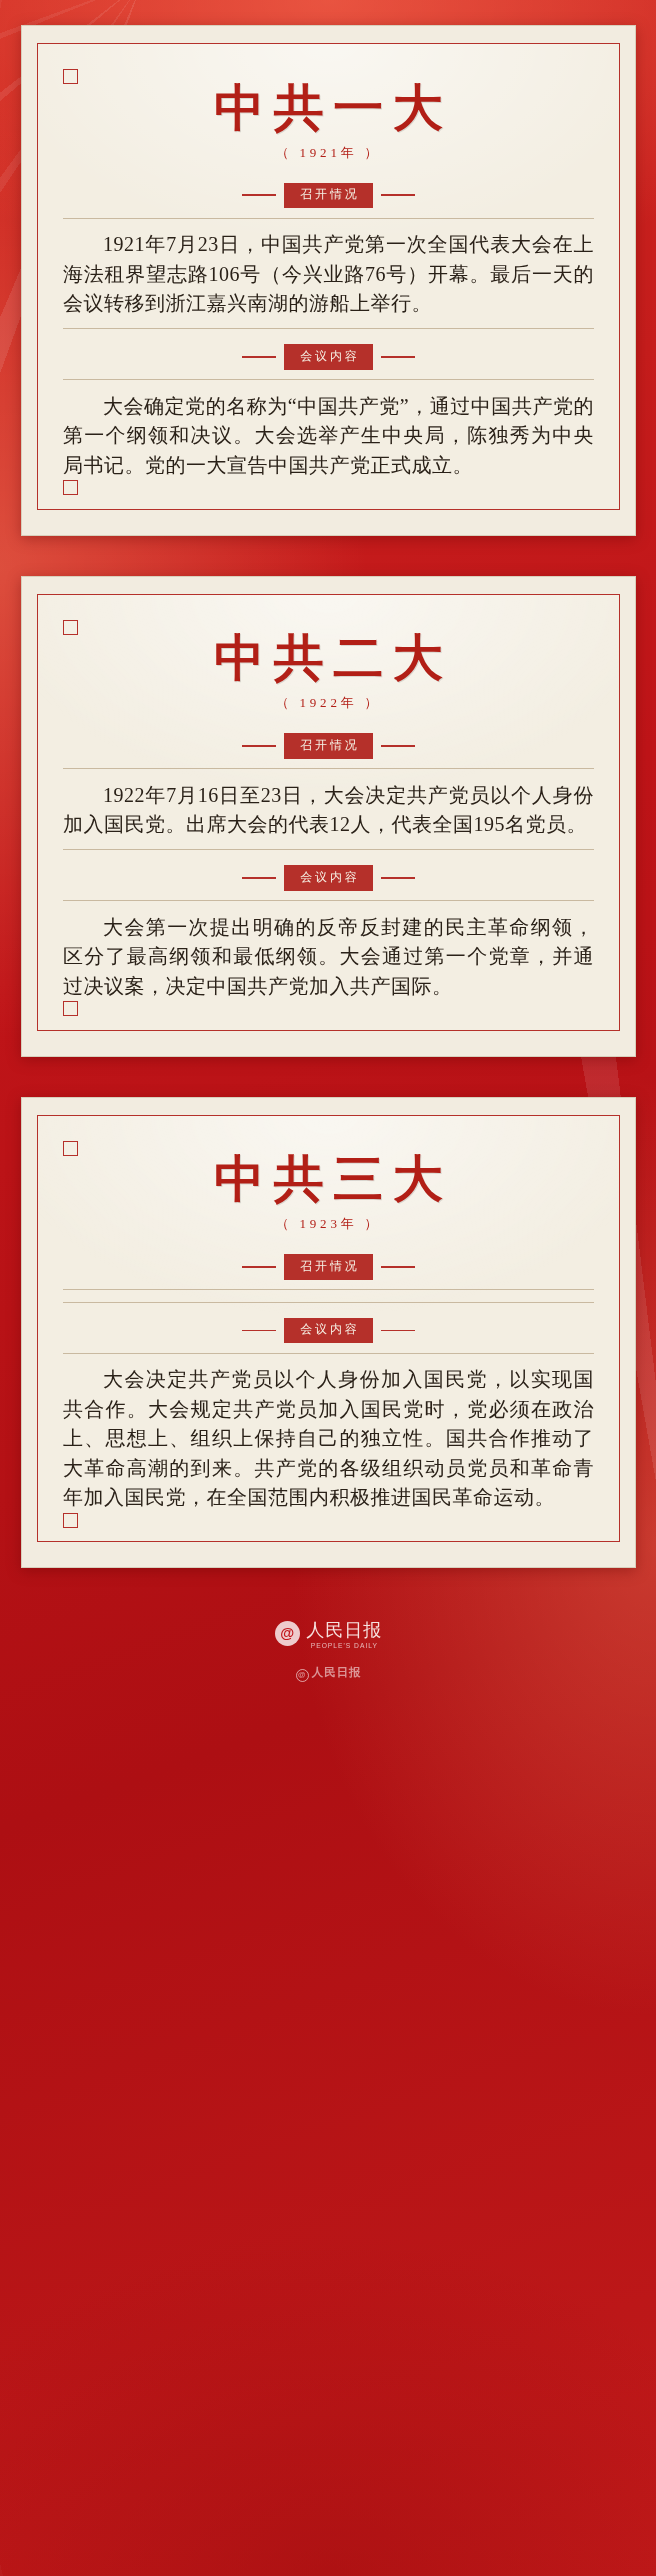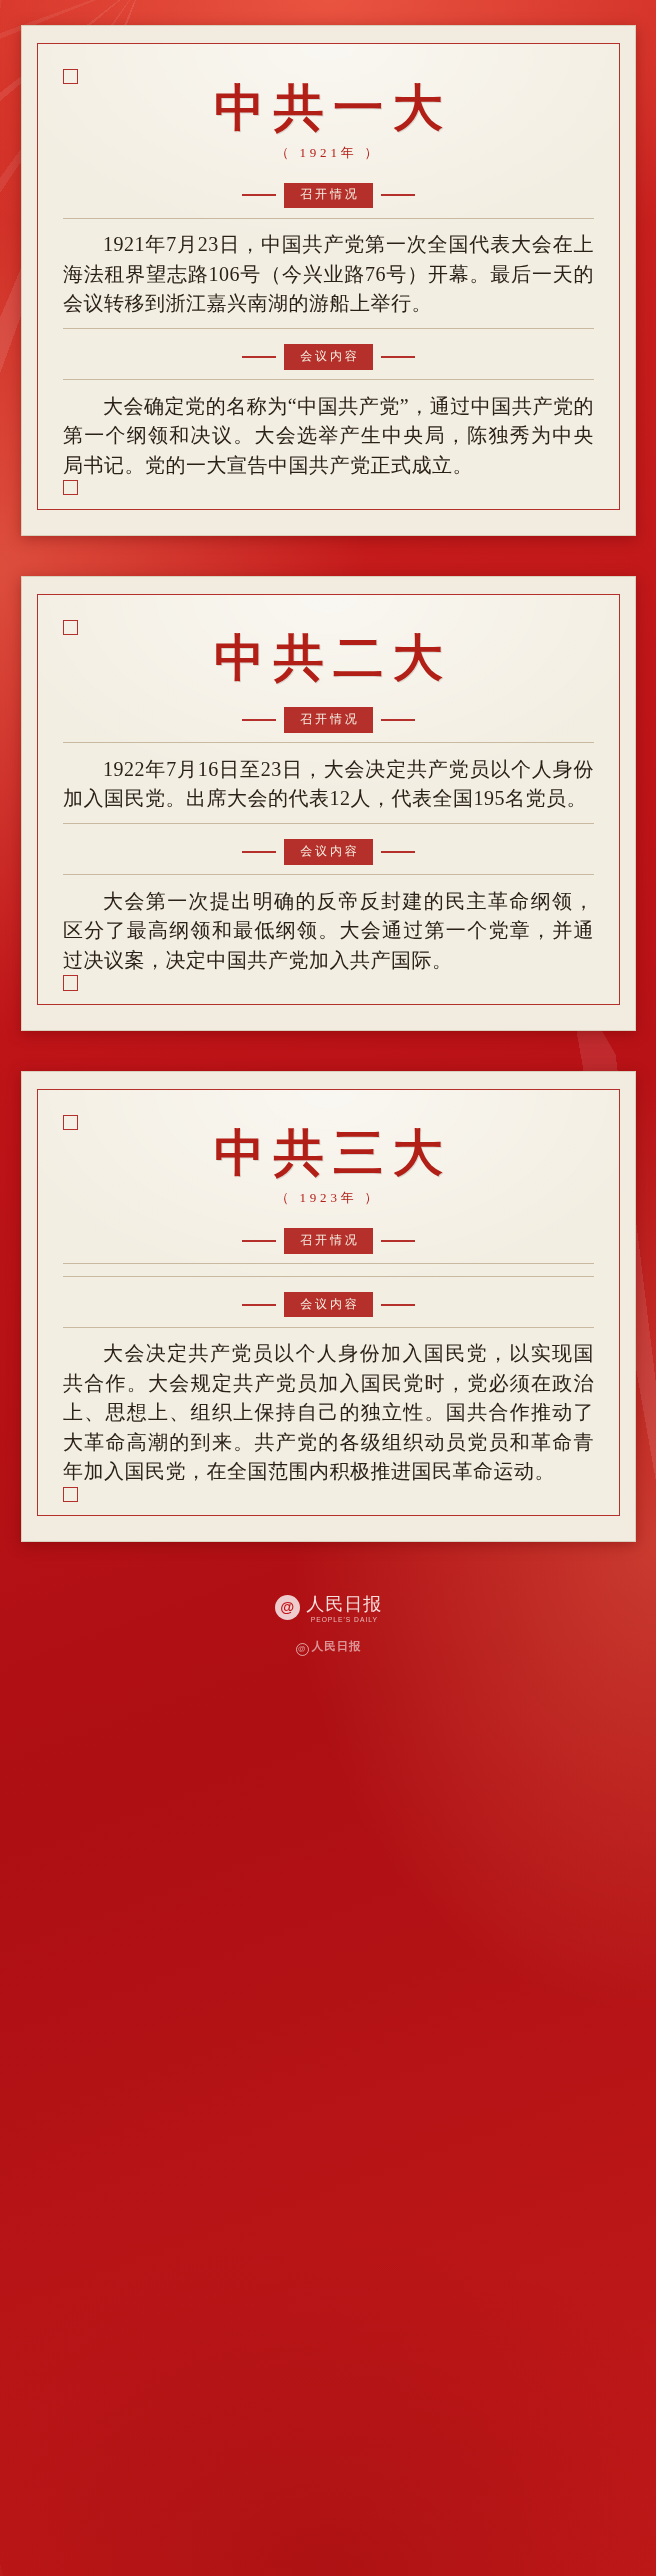--- a/index.html
+++ b/index.html
@@ -224,20 +224,21 @@
           <span class="bar"></span>
         </div>
         <div class="rule"></div>
         <p class="para">大会确定党的名称为“中国共产党”，通过中国共产党的第一个纲领和决议。大会选举产生中央局，陈独秀为中央局书记。党的一大宣告中国共产党正式成立。</p>
       </div>
     </div>
 
     <div class="card">
       <div class="card-inner">
         <div class="title">中共二大</div>
+        <div class="year">（ 1922年 ）</div>
 
         <div class="section-head">
           <span class="bar"></span>
           <span class="label">召开情况</span>
           <span class="bar"></span>
         </div>
         <div class="rule"></div>
         <p class="para">1922年7月16日至23日，大会决定共产党员以个人身份加入国民党。出席大会的代表12人，代表全国195名党员。</p>
         <div class="rule"></div>
 

